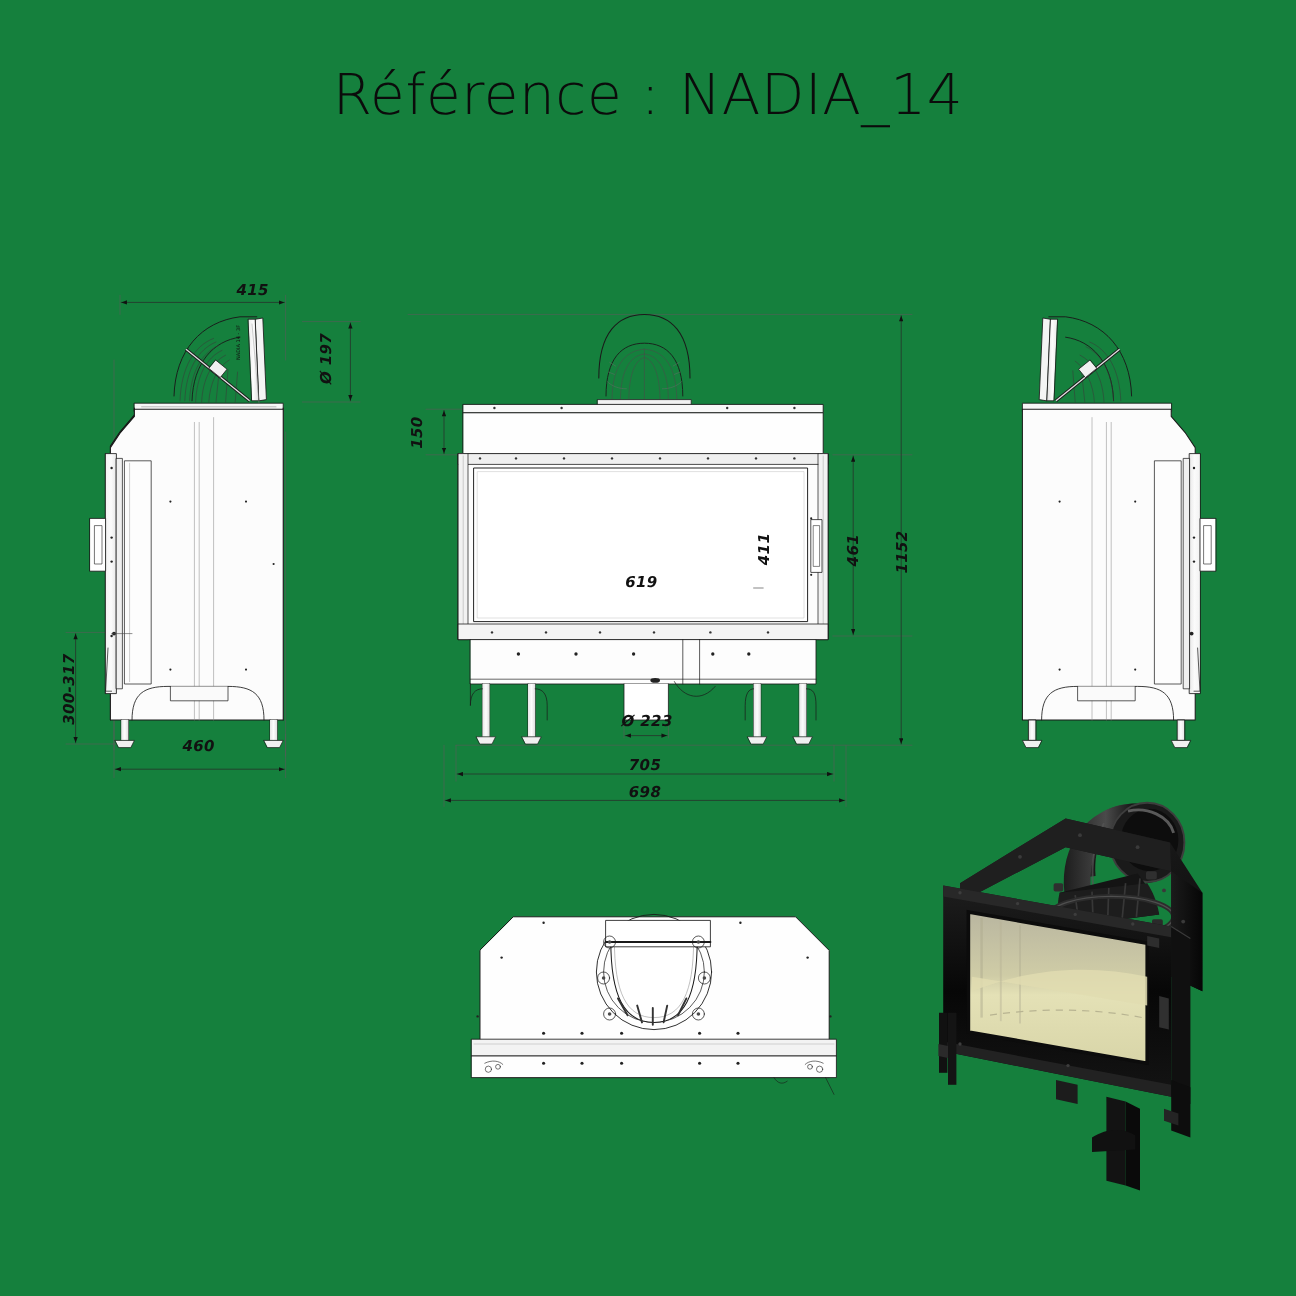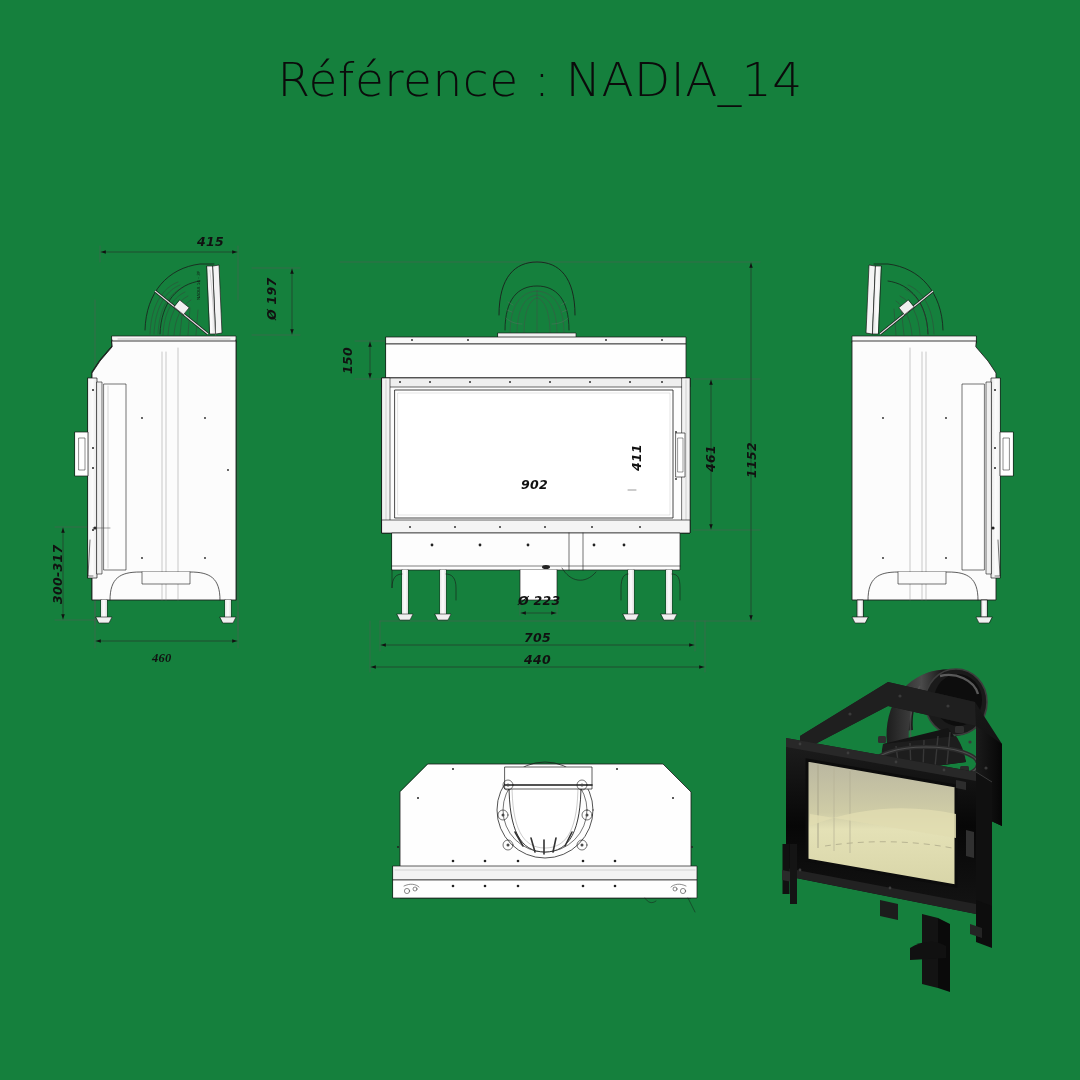--- a/index.html
+++ b/index.html
@@ -450,39 +450,39 @@
       </g>
     </g>
   </svg>
 
   <div class="dim" style="left:156px;top:234px;margin-left:41px;">415</div>
 
   <div class="dim vert" style="left:264px;top:320px;">Ø 197</div>
 
   <div class="dim vert" style="left:50px;top:604px;">300-317</div>
 
-  <div class="dim" style="left:152px;top:651px;font-family:Liberation Serif, serif;">460</div>
+  <div class="dim" style="left:152px;top:614px;">460</div>
 
   <div class="dim tiny" style="left:196px;top:300px;transform-origin:0 0;transform:rotate(-90deg);">NADIA 14 - 3F</div>
 
   <div class="dim vert" style="left:340px;top:374px;">150</div>
 
   <div class="dim vert" style="left:629px;top:471px;">411</div>
 
   <div class="dim vert" style="left:703px;top:472px;">461</div>
 
   <div class="dim vert" style="left:744px;top:478px;">1152</div>
 
-  <div class="dim" style="left:521px;top:477px;">902</div>
+  <div class="dim" style="left:521px;top:477px;">619</div>
 
   <div class="dim" style="left:518px;top:593px;">Ø 223</div>
 
   <div class="dim" style="left:524px;top:630px;">705</div>
 
-  <div class="dim" style="left:524px;top:652px;">440</div>
+  <div class="dim" style="left:524px;top:652px;">698</div>
 
   <div id="photo">
     <svg viewBox="0 0 300 352" width="300" height="352">
       <defs>
         <linearGradient id="bodyTop" x1="0" y1="0" x2="1" y2="1">
           <stop offset="0" stop-color="#262626"></stop>
             <stop offset="1" stop-color="#0a0a0a"></stop>
         </linearGradient>
         <linearGradient id="bodyRight" x1="0" y1="0" x2="1" y2="0">
           <stop offset="0" stop-color="#1b1b1b"></stop>

